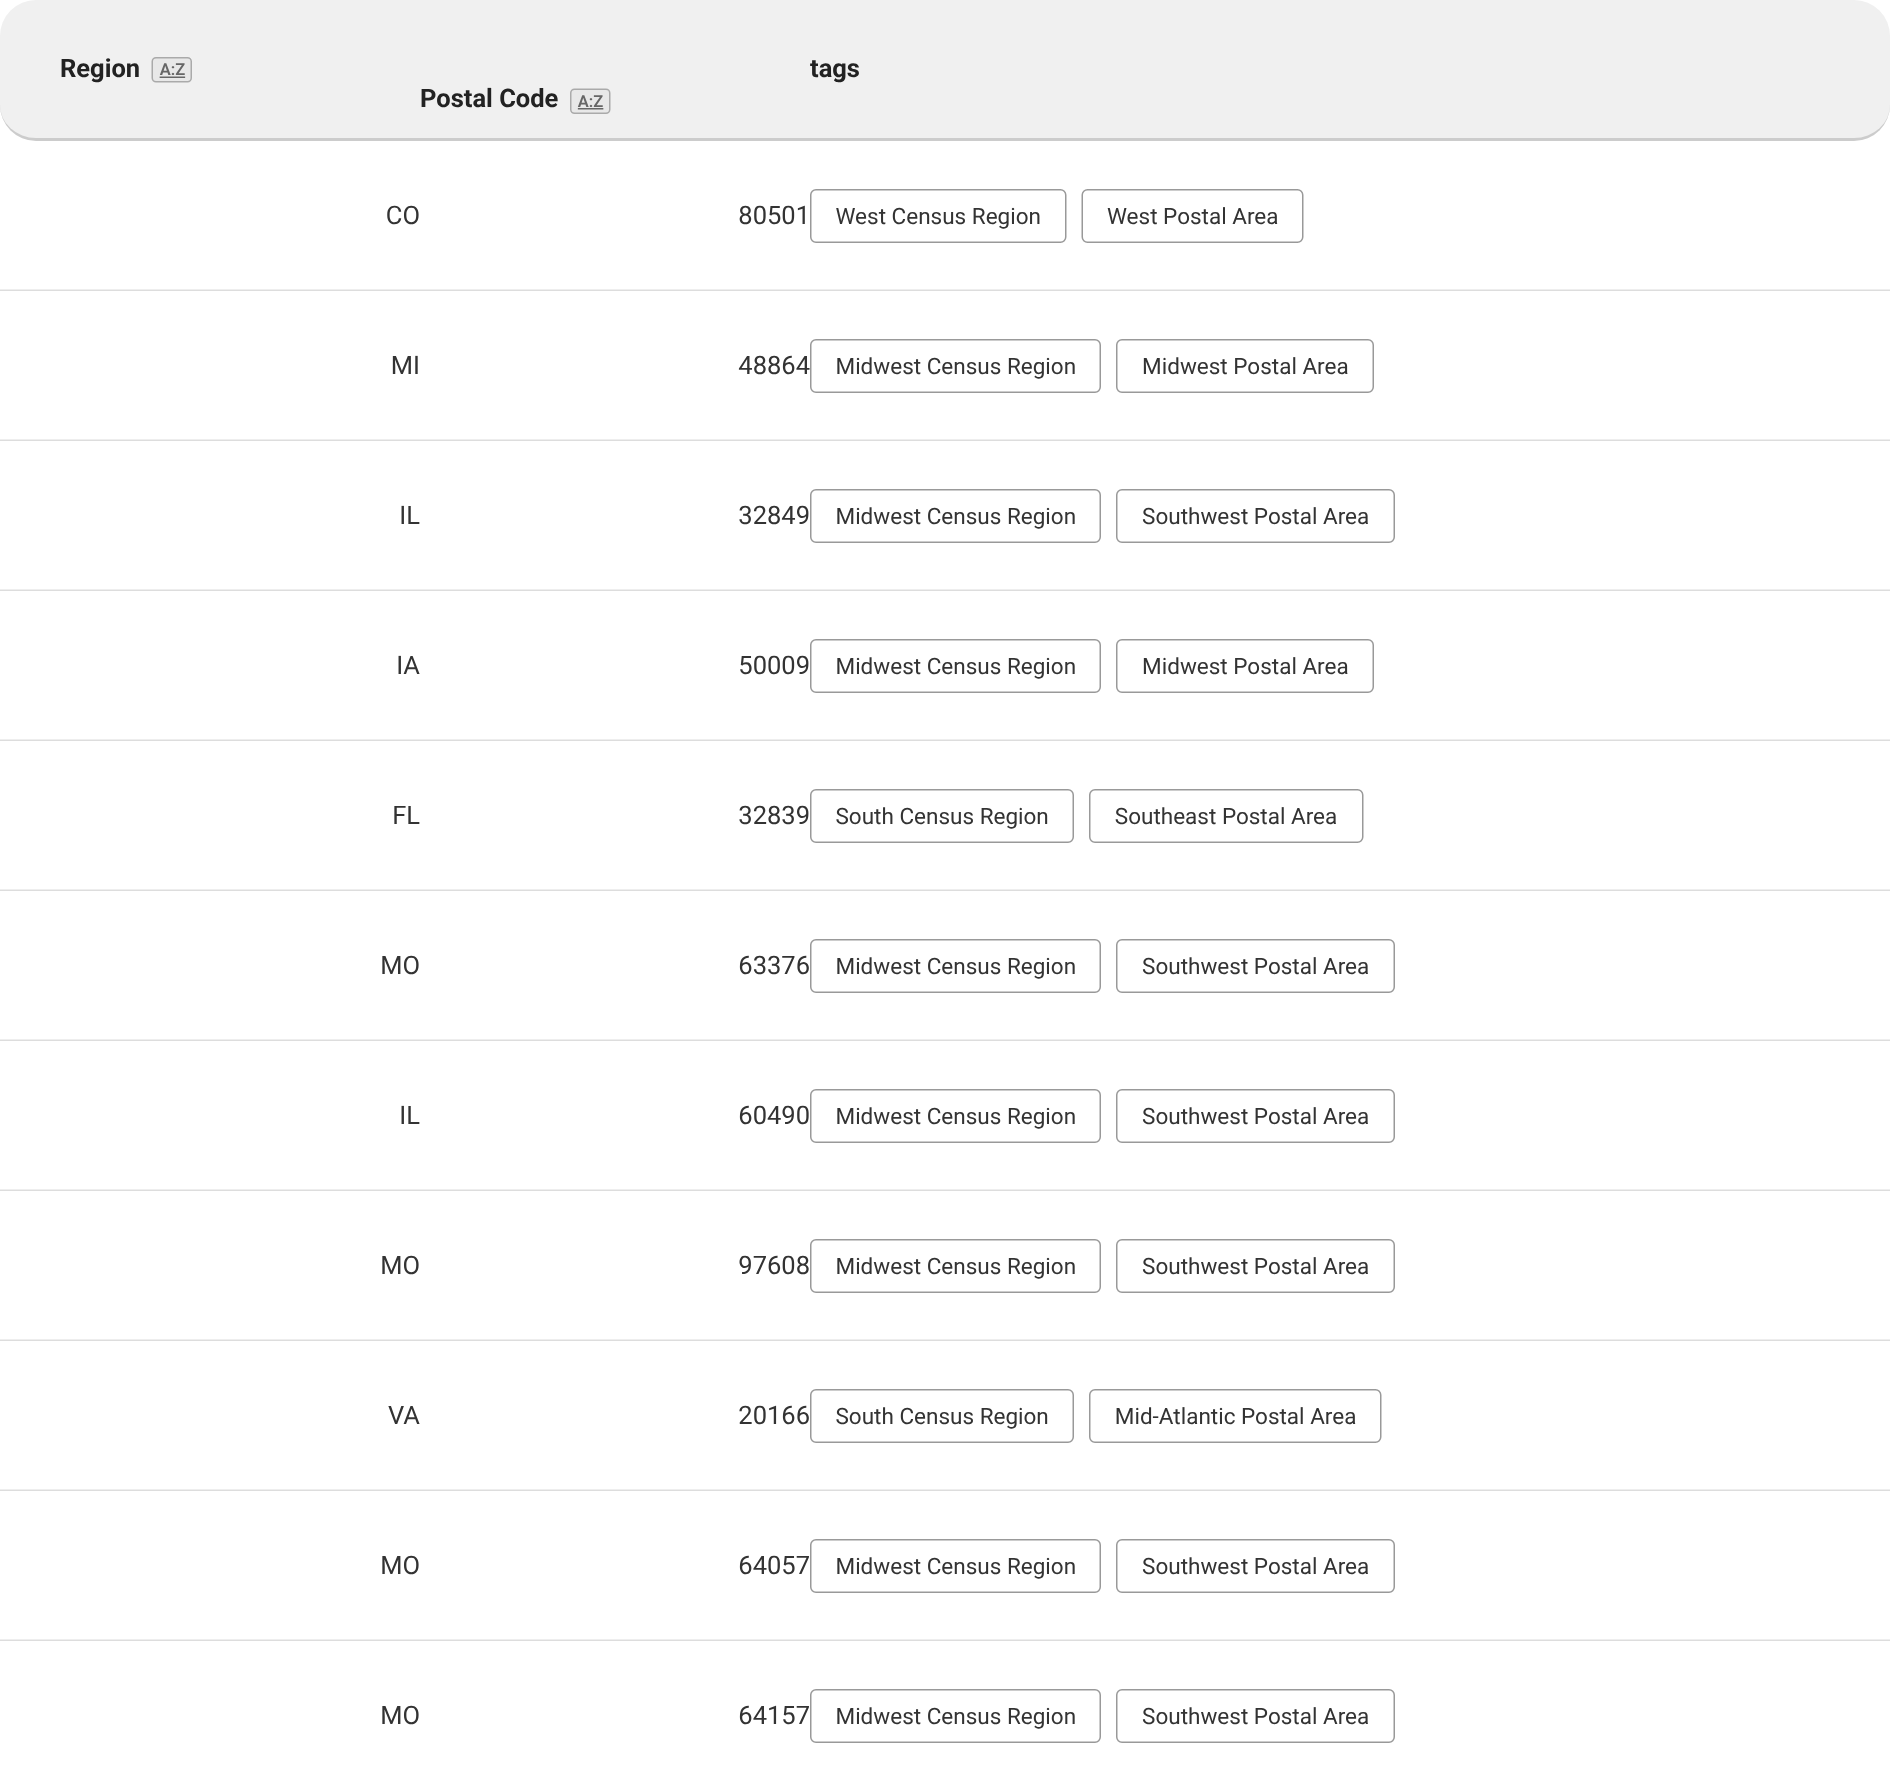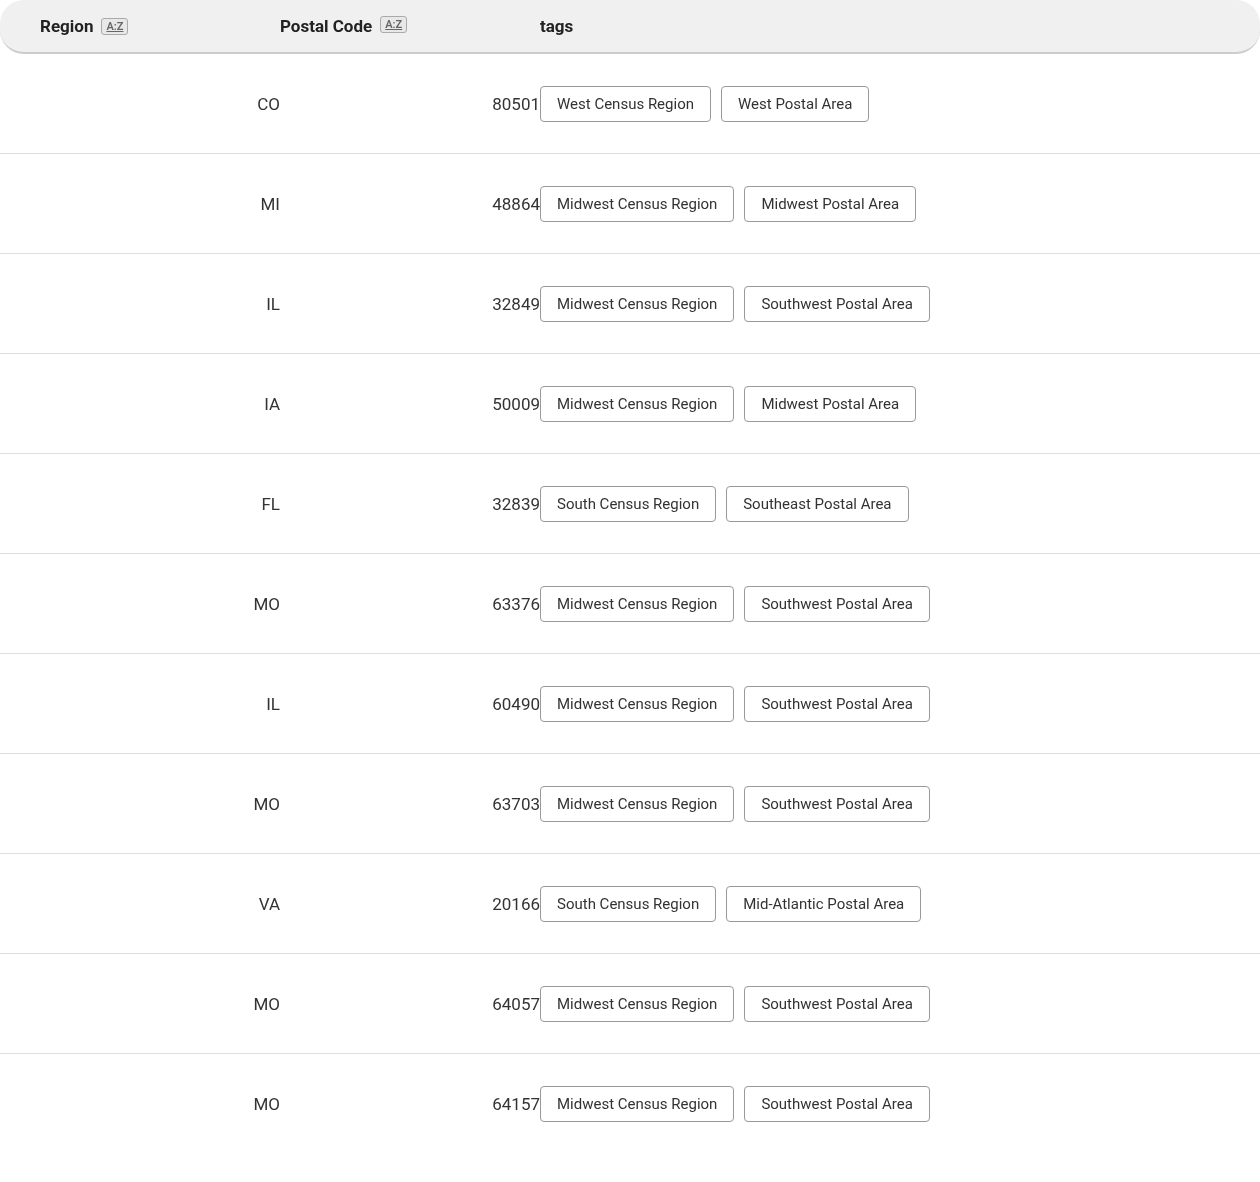--- a/index.html
+++ b/index.html
@@ -33,22 +33,23 @@
     .col-region {
       width: 240px;
       display: flex;
       align-items: center;
       gap: 8px;
     }
 
     .col-postal {
       width: 260px;
       display: flex;
-      align-items: flex-start;
+      align-items: flex-end;
       gap: 8px;
+      margin-top: 40px;
     }
 
     .col-tags {
       flex: 1;
     }
 
     .header-label {
       font-weight: 700;
       font-size: 17px;
       color: #222222;
@@ -180,21 +181,21 @@
       <div class="table-row">
         <div class="cell-region">IL</div>
         <div class="cell-postal">60490</div>
         <div class="cell-tags">
           <span class="tag-badge">Midwest Census Region</span>
           <span class="tag-badge">Southwest Postal Area</span>
         </div>
       </div>
       <div class="table-row">
         <div class="cell-region">MO</div>
-        <div class="cell-postal">63703</div>
+        <div class="cell-postal">97608</div>
         <div class="cell-tags">
           <span class="tag-badge">Midwest Census Region</span>
           <span class="tag-badge">Southwest Postal Area</span>
         </div>
       </div>
       <div class="table-row">
         <div class="cell-region">VA</div>
         <div class="cell-postal">20166</div>
         <div class="cell-tags">
           <span class="tag-badge">South Census Region</span>

